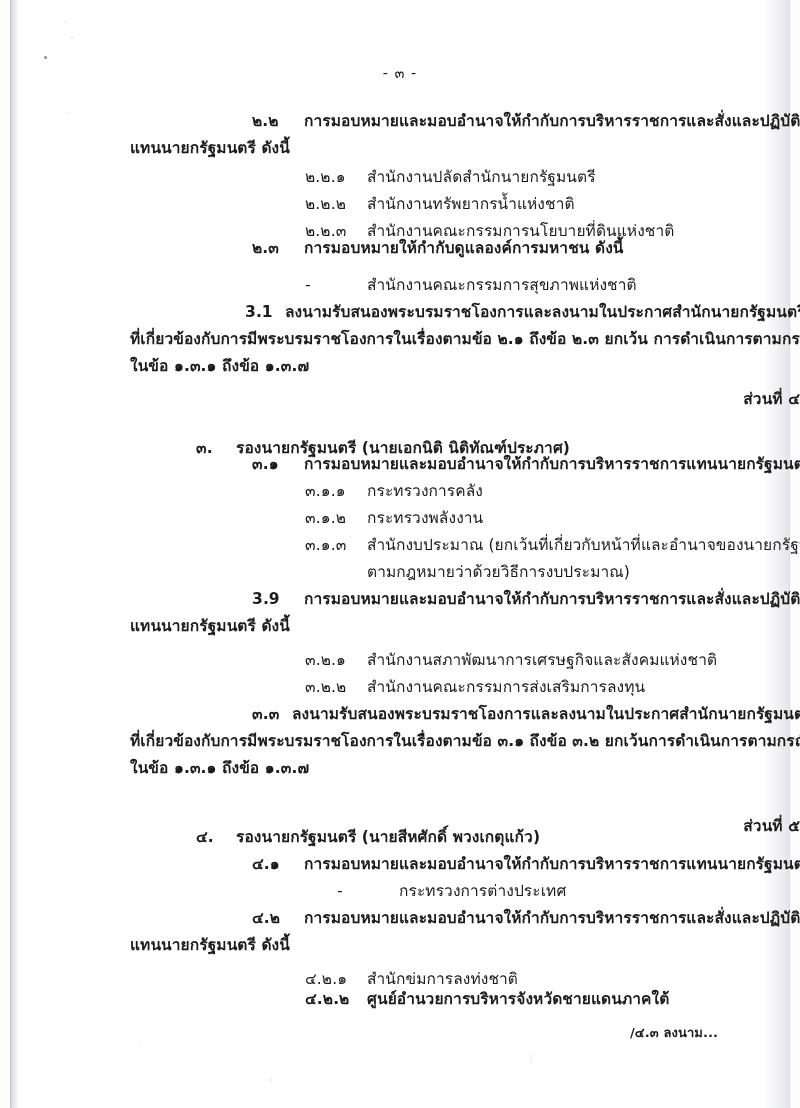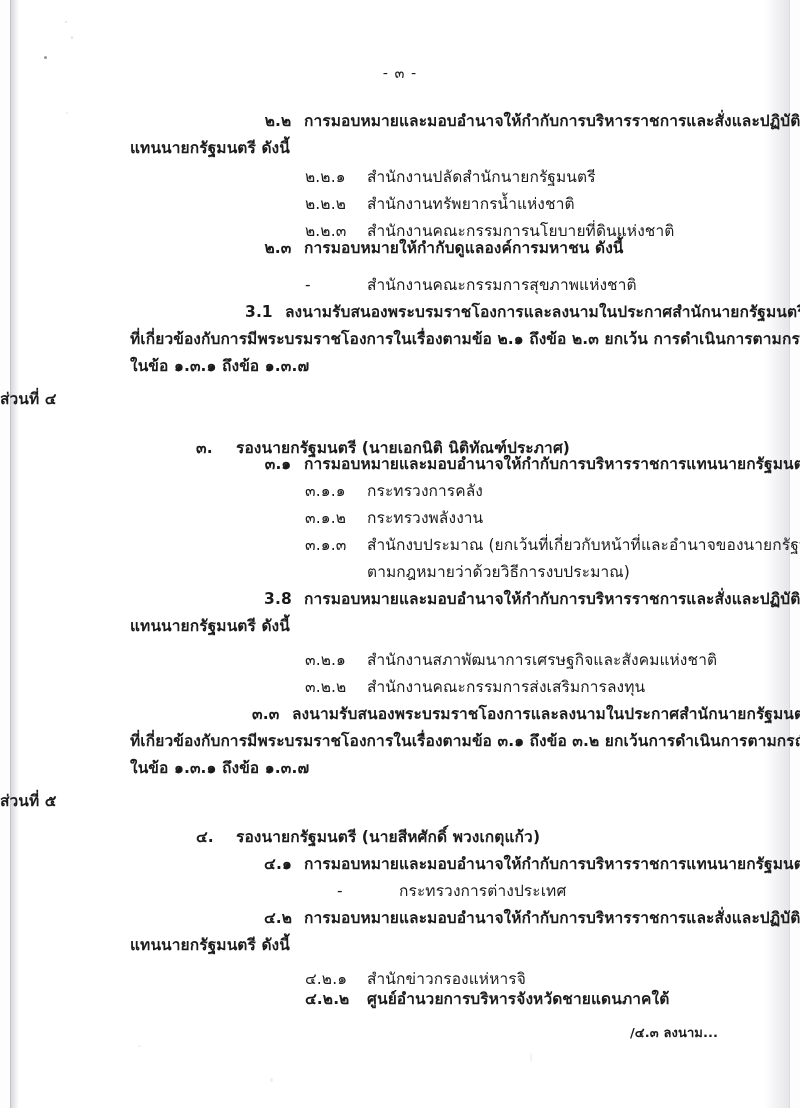--- a/index.html
+++ b/index.html
@@ -88,31 +88,31 @@
   .folio {
     width: 800px;
     left: 0;
     text-align: center;
     font-size: 14.5px;
     letter-spacing: 1px;
   }
   .part-heading {
     width: 800px;
     left: 0;
-    text-align: left;
+    text-align: right;
     font-weight: 700;
     font-size: 15.5px;
   }
   .bold { font-weight: 700; }
   .num {
     display: inline-block;
     text-align: left;
   }
   .n-w1 { width: 40px; }
-  .n-w2 { width: 52px; text-align: center; }
+  .n-w2 { width: 52px; }
   .n-w3 { width: 62px; }
   .footer-note {
     font-weight: 700;
     font-size: 13px;
   }
 </style>
 </head>
 <body>
 
 <div class="viewer">
@@ -176,57 +176,57 @@
     </div>
     <div class="line" style="left:305px; top:506px;">
       <span class="num n-w3">๓.๑.๒</span><span>กระทรวงพลังงาน</span>
     </div>
     <div class="line" style="left:305px; top:533px;">
       <span class="num n-w3">๓.๑.๓</span><span>สำนักงบประมาณ (ยกเว้นที่เกี่ยวกับหน้าที่และอำนาจของนายกรัฐมนตรี</span>
     </div>
     <div class="line" style="left:367px; top:560px;">ตามกฎหมายว่าด้วยวิธีการงบประมาณ)</div>
 
     <div class="line bold" style="left:252px; top:587px;">
-      <span class="num n-w2">3.8</span><span>การมอบหมายและมอบอำนาจให้กำกับการบริหารราชการและสั่งและปฏิบัติราชการ</span>
+      <span class="num n-w2">3.9</span><span>การมอบหมายและมอบอำนาจให้กำกับการบริหารราชการและสั่งและปฏิบัติราชการ</span>
     </div>
     <div class="line bold" style="left:130px; top:614px;">แทนนายกรัฐมนตรี ดังนี้</div>
 
     <div class="line" style="left:305px; top:648px;">
       <span class="num n-w3">๓.๒.๑</span><span>สำนักงานสภาพัฒนาการเศรษฐกิจและสังคมแห่งชาติ</span>
     </div>
     <div class="line" style="left:305px; top:675px;">
       <span class="num n-w3">๓.๒.๒</span><span>สำนักงานคณะกรรมการส่งเสริมการลงทุน</span>
     </div>
 
     <div class="line bold" style="left:252px; top:702px;">
       <span class="num n-w1">๓.๓</span><span>ลงนามรับสนองพระบรมราชโองการและลงนามในประกาศสำนักนายกรัฐมนตรี</span>
     </div>
     <div class="line bold" style="left:130px; top:729px;">ที่เกี่ยวข้องกับการมีพระบรมราชโองการในเรื่องตามข้อ ๓.๑ ถึงข้อ ๓.๒ ยกเว้นการดำเนินการตามกรณี</div>
     <div class="line bold" style="left:130px; top:756px;">ในข้อ ๑.๓.๑ ถึงข้อ ๑.๓.๗</div>
 
-    <div class="line part-heading" style="top:789px;">ส่วนที่ ๕</div>
+    <div class="line part-heading" style="top:814px;">ส่วนที่ ๕</div>
 
     <div class="line bold" style="left:196px; top:825px;">
       <span class="num n-w1">๔.</span><span>รองนายกรัฐมนตรี (นายสีหศักดิ์  พวงเกตุแก้ว)</span>
     </div>
 
     <div class="line bold" style="left:252px; top:852px;">
       <span class="num n-w2">๔.๑</span><span>การมอบหมายและมอบอำนาจให้กำกับการบริหารราชการแทนนายกรัฐมนตรี ดังนี้</span>
     </div>
     <div class="line" style="left:305px; top:879px;margin-left:32px;">
       <span class="num n-w3">-</span><span>กระทรวงการต่างประเทศ</span>
     </div>
 
     <div class="line bold" style="left:252px; top:906px;">
       <span class="num n-w2">๔.๒</span><span>การมอบหมายและมอบอำนาจให้กำกับการบริหารราชการและสั่งและปฏิบัติราชการ</span>
     </div>
     <div class="line bold" style="left:130px; top:933px;">แทนนายกรัฐมนตรี ดังนี้</div>
 
     <div class="line" style="left:305px; top:967px;">
-      <span class="num n-w3">๔.๒.๑</span><span>สำนักข่าวกรองแห่หารจิ</span>
+      <span class="num n-w3">๔.๒.๑</span><span>สำนักข่มการลงท่งชาติ</span>
     </div>
     <div class="line" style="left:305px; top:987px;font-weight:bold;">
       <span class="num n-w3">๔.๒.๒</span><span>ศูนย์อำนวยการบริหารจังหวัดชายแดนภาคใต้</span>
     </div>
 
     <div class="line footer-note" style="left:630px; top:1022px;">/๔.๓ ลงนาม...</div>
   </div>
 
   <div class="scrollbar-track">
     

